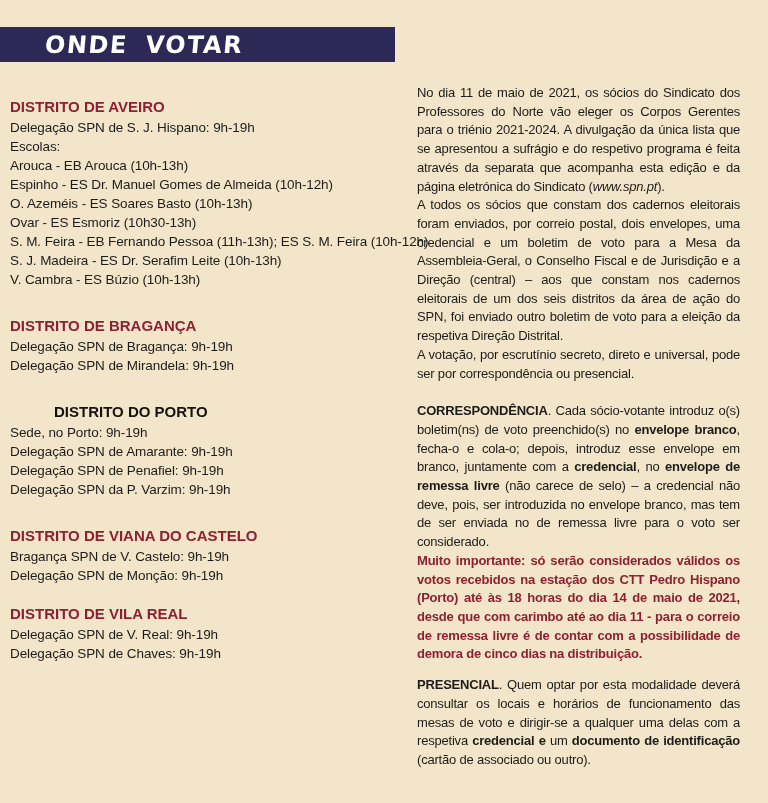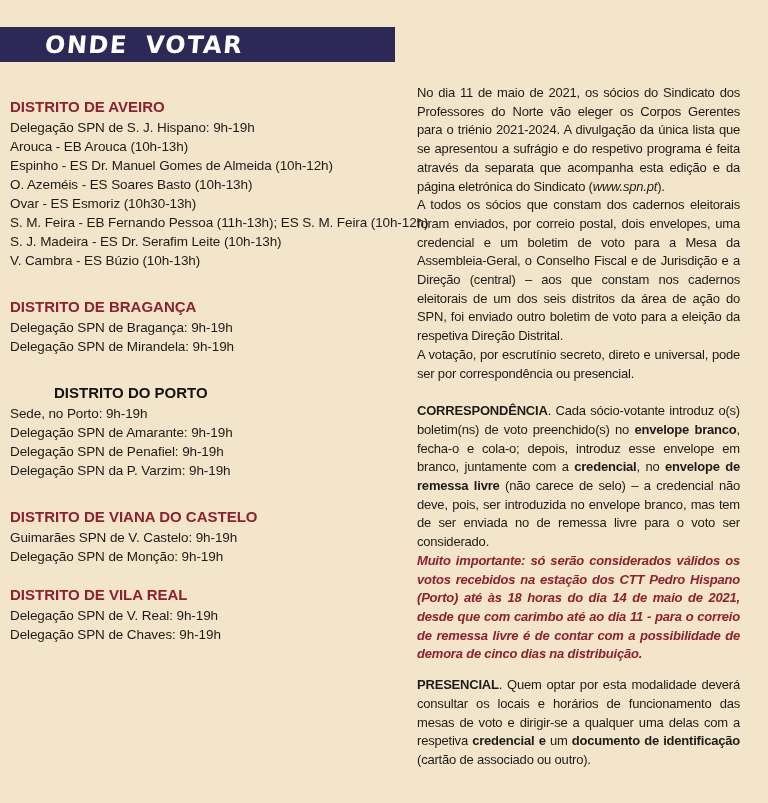--- a/index.html
+++ b/index.html
@@ -35,36 +35,37 @@
   .district-title.dark{color:#14130f;margin-left:44px;}
   .district-line{white-space:nowrap;}
   .right-col{
     position:absolute;left:417px;top:84px;width:323px;
     font-size:13px;line-height:18.7px;letter-spacing:-0.2px;
     text-align:justify;
   }
   .para{margin:0;}
   .para.gap-before{margin-top:19px;}
   .para.gap-before-lg{margin-top:12px;}
-  .para.important{color:var(--maroon,#8e2031);font-weight:bold;font-style:italic;}
+  .para.important{color:var(--maroon,#8e2031);font-weight:bold;}
   .b{font-weight:bold;}
   .i{font-style:italic;}
 </style>
 </head>
 <body>
 
 <header class="banner">
   <h1 class="banner-title">ONDE VOTAR</h1>
 </header>
 
 <main>
   <div class="left-col">
       <section class="district">
         <h2 class="district-title">DISTRITO DE AVEIRO</h2>
         <div class="district-line">Delegação SPN de S. J. Hispano: 9h-19h</div>
+        <div class="district-line">Escolas:</div>
         <div class="district-line">Arouca - EB Arouca (10h-13h)</div>
         <div class="district-line">Espinho - ES Dr. Manuel Gomes de Almeida (10h-12h)</div>
         <div class="district-line">O. Azeméis - ES Soares Basto (10h-13h)</div>
         <div class="district-line">Ovar - ES Esmoriz (10h30-13h)</div>
         <div class="district-line">S. M. Feira - EB Fernando Pessoa (11h-13h); ES S. M. Feira (10h-12h)</div>
         <div class="district-line">S. J. Madeira - ES Dr. Serafim Leite (10h-13h)</div>
         <div class="district-line">V. Cambra - ES Búzio (10h-13h)</div>
       </section>
       <section class="district">
         <h2 class="district-title">DISTRITO DE BRAGANÇA</h2>
@@ -73,21 +74,21 @@
       </section>
       <section class="district">
         <h2 class="district-title dark">DISTRITO DO PORTO</h2>
         <div class="district-line">Sede, no Porto: 9h-19h</div>
         <div class="district-line">Delegação SPN de Amarante: 9h-19h</div>
         <div class="district-line">Delegação SPN de Penafiel: 9h-19h</div>
         <div class="district-line">Delegação SPN da P. Varzim: 9h-19h</div>
       </section>
       <section class="district">
         <h2 class="district-title">DISTRITO DE VIANA DO CASTELO</h2>
-        <div class="district-line">Guimarães SPN de V. Castelo: 9h-19h</div>
+        <div class="district-line">Bragança SPN de V. Castelo: 9h-19h</div>
         <div class="district-line">Delegação SPN de Monção: 9h-19h</div>
       </section>
       <section class="district">
         <h2 class="district-title">DISTRITO DE VILA REAL</h2>
         <div class="district-line">Delegação SPN de V. Real: 9h-19h</div>
         <div class="district-line">Delegação SPN de Chaves: 9h-19h</div>
       </section>
     </div>
   <div class="right-col">
       <p class="para"><span>No dia 11 de maio de 2021, os sócios do Sindicato dos Professores do Norte vão eleger os Corpos Gerentes para o triénio 2021-2024. A divulgação da única lista que se apresentou a sufrágio e do respetivo programa é feita através da separata que acompanha esta edição e da página eletrónica do Sindicato (</span><span class="i">www.spn.pt</span><span>).</span></p>

